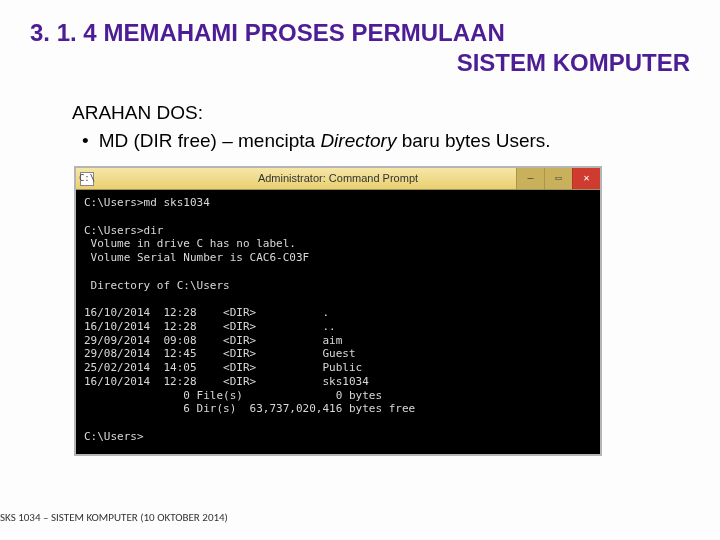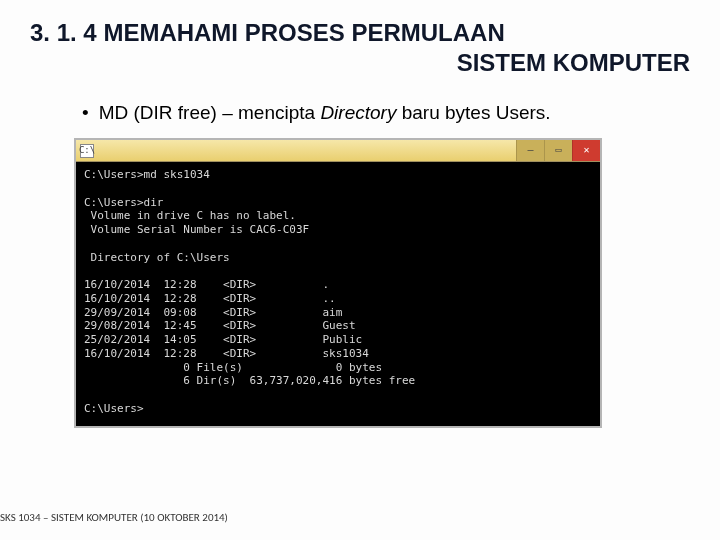--- a/index.html
+++ b/index.html
@@ -5,21 +5,21 @@
   * { margin: 0; padding: 0; box-sizing: border-box; }
   body {
     width: 720px;
     height: 540px;
     background: #fdfdfd;
     font-family: Arial, Helvetica, sans-serif;
     position: relative;
     padding: 18px 30px 10px 30px;
   }
   .slide-heading {
-    color: #0f172a;
+    color: #4c1d95;
     font-size: 24px;
     font-weight: bold;
     line-height: 1.25;
     margin-bottom: 24px;
     padding-left: 0;
   }
   .slide-heading .line2 { padding-left: 72px; display: block; text-align: right; }
   .body-area { padding-left: 42px; }
   .subtitle {
     color: #000;
@@ -103,32 +103,34 @@
 </style>
 </head>
 <body>
 
 <div class="slide-heading">
   <span>3. 1. 4 MEMAHAMI PROSES PERMULAAN</span>
   <span class="line2">SISTEM KOMPUTER</span>
 </div>
 
 <div class="body-area">
+  <div class="subtitle">ARAHAN DOS:</div>
   <div class="bullet-row">
     <span class="bullet-dot">•</span>
     <span class="bullet-text">
       <span>MD (DIR free) – mencipta </span><em>Directory</em><span> baru bytes Users.</span>
     </span>
   </div>
 
   <div class="cmd-window">
     <div class="titlebar">
       <div class="win-icon">
           <span>C:\</span>
         </div>
+      <div class="win-title">Administrator: Command Prompt</div>
       <div class="win-btns">
         <div class="win-btn min">–</div>
         <div class="win-btn max">▭</div>
         <div class="win-btn close">✕</div>
       </div>
     </div>
     <div class="terminal-body">C:\Users&gt;md sks1034
 
 C:\Users&gt;dir
  Volume in drive C has no label.

